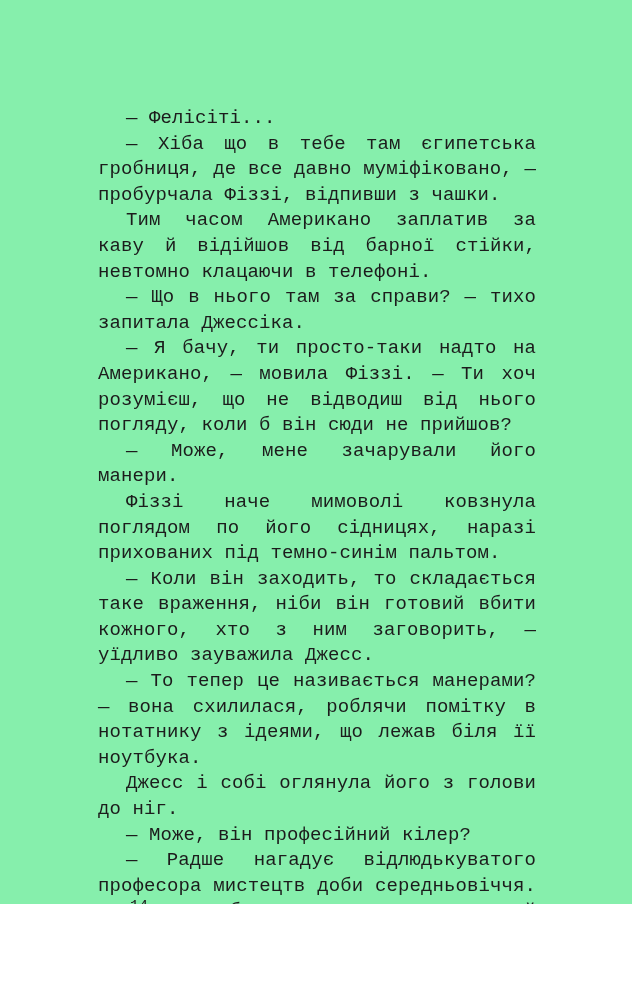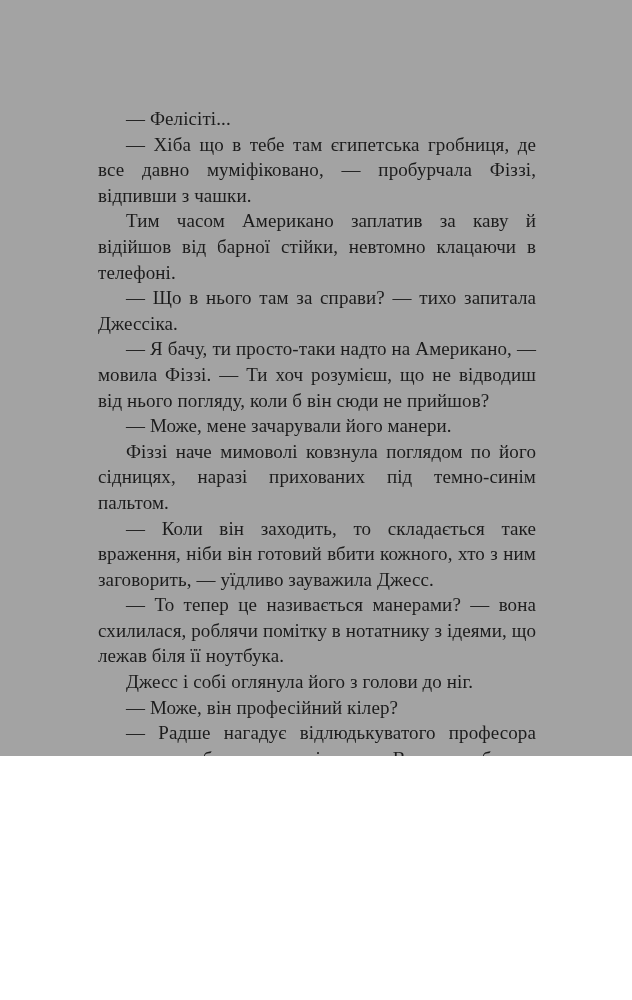--- a/index.html
+++ b/index.html
@@ -3,24 +3,24 @@
 <meta charset="utf-8">
 <style>
   html, body {
     margin: 0;
     padding: 0;
     background: #ffffff;
   }
   .page {
     position: relative;
     width: 632px;
-    height: 756px;
-    background: #a3a3a3;
+    height: 904px;
+    background: #86efac;
     overflow: hidden;
-    font-family: Liberation Serif, serif;
+    font-family: Liberation Mono, monospace;
     color: #1c1c1c;
   }
   .text-block {
     position: absolute;
     left: 98px;
     top: 106px;
     width: 438px;
     text-align: justify;
     font-size: 19px;
     line-height: 25.6px;

